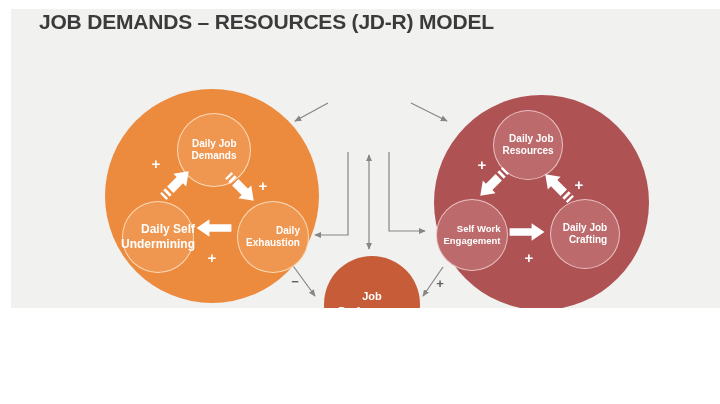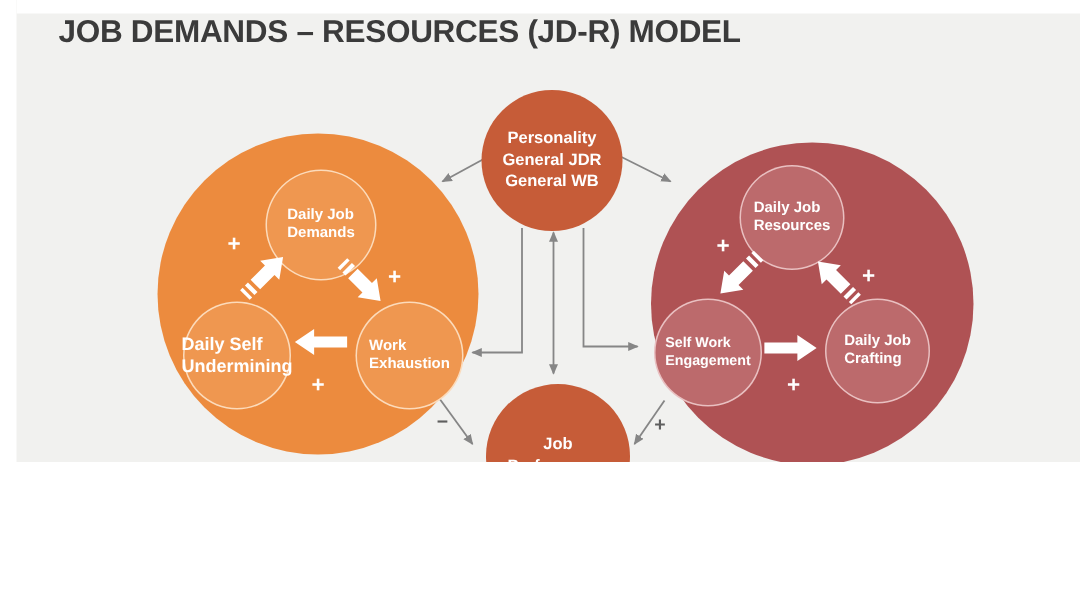--- a/index.html
+++ b/index.html
@@ -13,21 +13,21 @@
   .title{
     position:absolute; left:28px; top:10px; margin:0;
     font-size:21px; font-weight:bold; letter-spacing:-0.2px;
     color:var(--title_text,#3b3b3b);
   }
   svg.connectors{position:absolute;left:0;top:0;width:720px;height:404px;}
   .circle{position:absolute;border-radius:50%;box-sizing:border-box;}
   .big-left{left:94px;top:89px;width:214px;height:214px;background:var(--left_circle,#EC8B3E);}
   .big-right{left:423px;top:95px;width:215px;height:215px;background:var(--right_circle,#AF5254);}
   .node{
-    display:flex;align-items:center;justify-content:center;text-align:left;
+    display:flex;align-items:center;justify-content:center;text-align:right;
     color:#fff;font-weight:bold;font-size:10px;line-height:1.25;white-space:pre-line;
   }
   .node-left{background:var(--left_node,#EF9750);border:1px solid rgba(255,236,214,0.8);}
   .node-right{background:var(--right_node,#BC6A6C);border:1px solid rgba(248,222,222,0.75);}
   .n-demands{left:166px;top:113px;width:74px;height:74px;}
   .n-undermining{left:111px;top:201px;width:72px;height:72px;font-size:12px;}
   .n-exhaustion{left:226px;top:201px;width:72px;height:72px;}
   .n-resources{left:482px;top:110px;width:70px;height:70px;}
   .n-engagement{left:425px;top:199px;width:72px;height:72px;font-size:9.5px;}
   .n-crafting{left:539px;top:199px;width:70px;height:70px;}
@@ -79,21 +79,21 @@
     </g>
   </svg>
 
   <div class="circle big-left"></div>
   <div class="circle big-right"></div>
 
   <div class="circle node node-left n-demands">Daily Job
 Demands</div>
   <div class="circle node node-left n-undermining">Daily Self
 Undermining</div>
-  <div class="circle node node-left n-exhaustion">Work
+  <div class="circle node node-left n-exhaustion">Daily
 Exhaustion</div>
 
   <div class="circle node node-right n-resources">Daily Job
 Resources</div>
   <div class="circle node node-right n-engagement">Self Work
 Engagement</div>
   <div class="circle node node-right n-crafting">Daily Job
 Crafting</div>
 
   <svg class="block-arrow a-up-right" viewBox="0 0 40 24">
@@ -125,18 +125,15 @@
 
   <span class="sign s1">+</span>
   <span class="sign s2">+</span>
   <span class="sign s3">+</span>
   <span class="sign s4">+</span>
   <span class="sign s5">+</span>
   <span class="sign s6">+</span>
   <span class="sign sign-gray s-minus">−</span>
   <span class="sign sign-gray s-plus">+</span>
 
-  <div class="circle hub hub-top">Personality
-General JDR
-General WB</div>
   <div class="circle hub hub-bottom">Job
 Performance</div>
 </div>
 
 </body></html>

